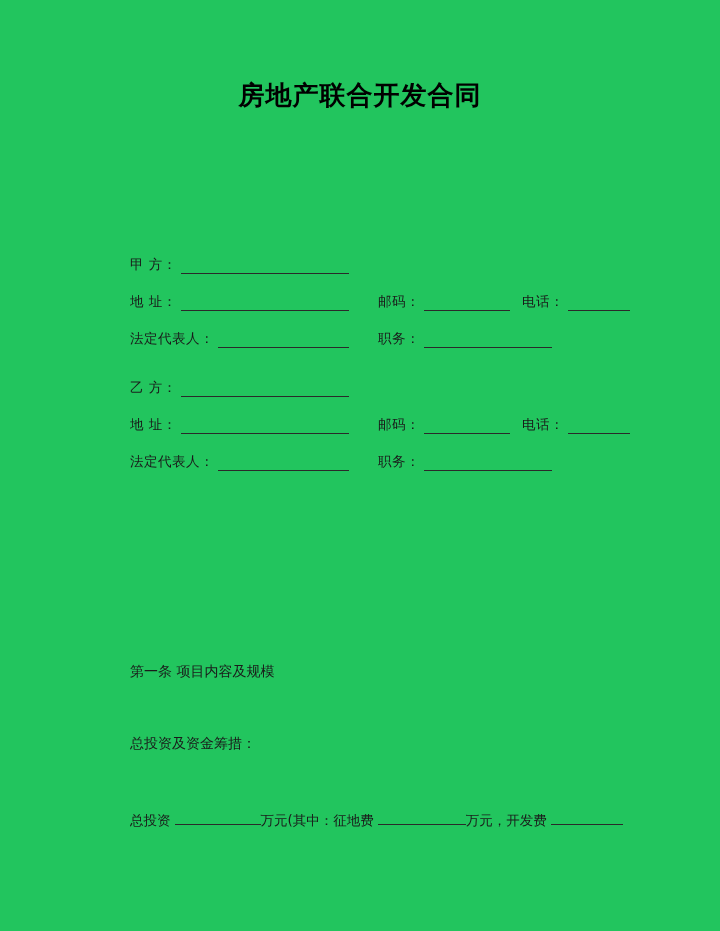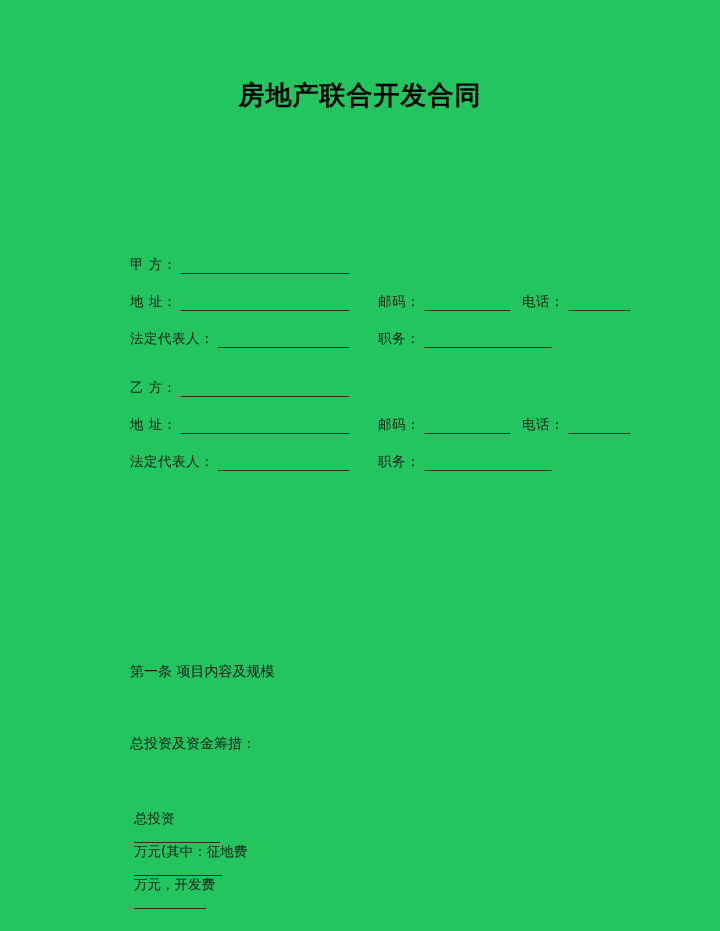--- a/index.html
+++ b/index.html
@@ -110,21 +110,20 @@
   
   #investment-line {
     position: absolute;
     left: 130px;
     top: 810px;
     font-size: 13.5px;
     color: #1a1a1a;
     white-space: nowrap;
     display: flex;
     align-items: baseline;
-    flex-direction: column;
   }
   .w-amount1 { width: 86px; }
   .w-amount2 { width: 88px; }
   .w-amount3 { width: 72px; }
   .seg { white-space: pre; }
 </style>
 </head>
 <body>
 
 <div class="page">

